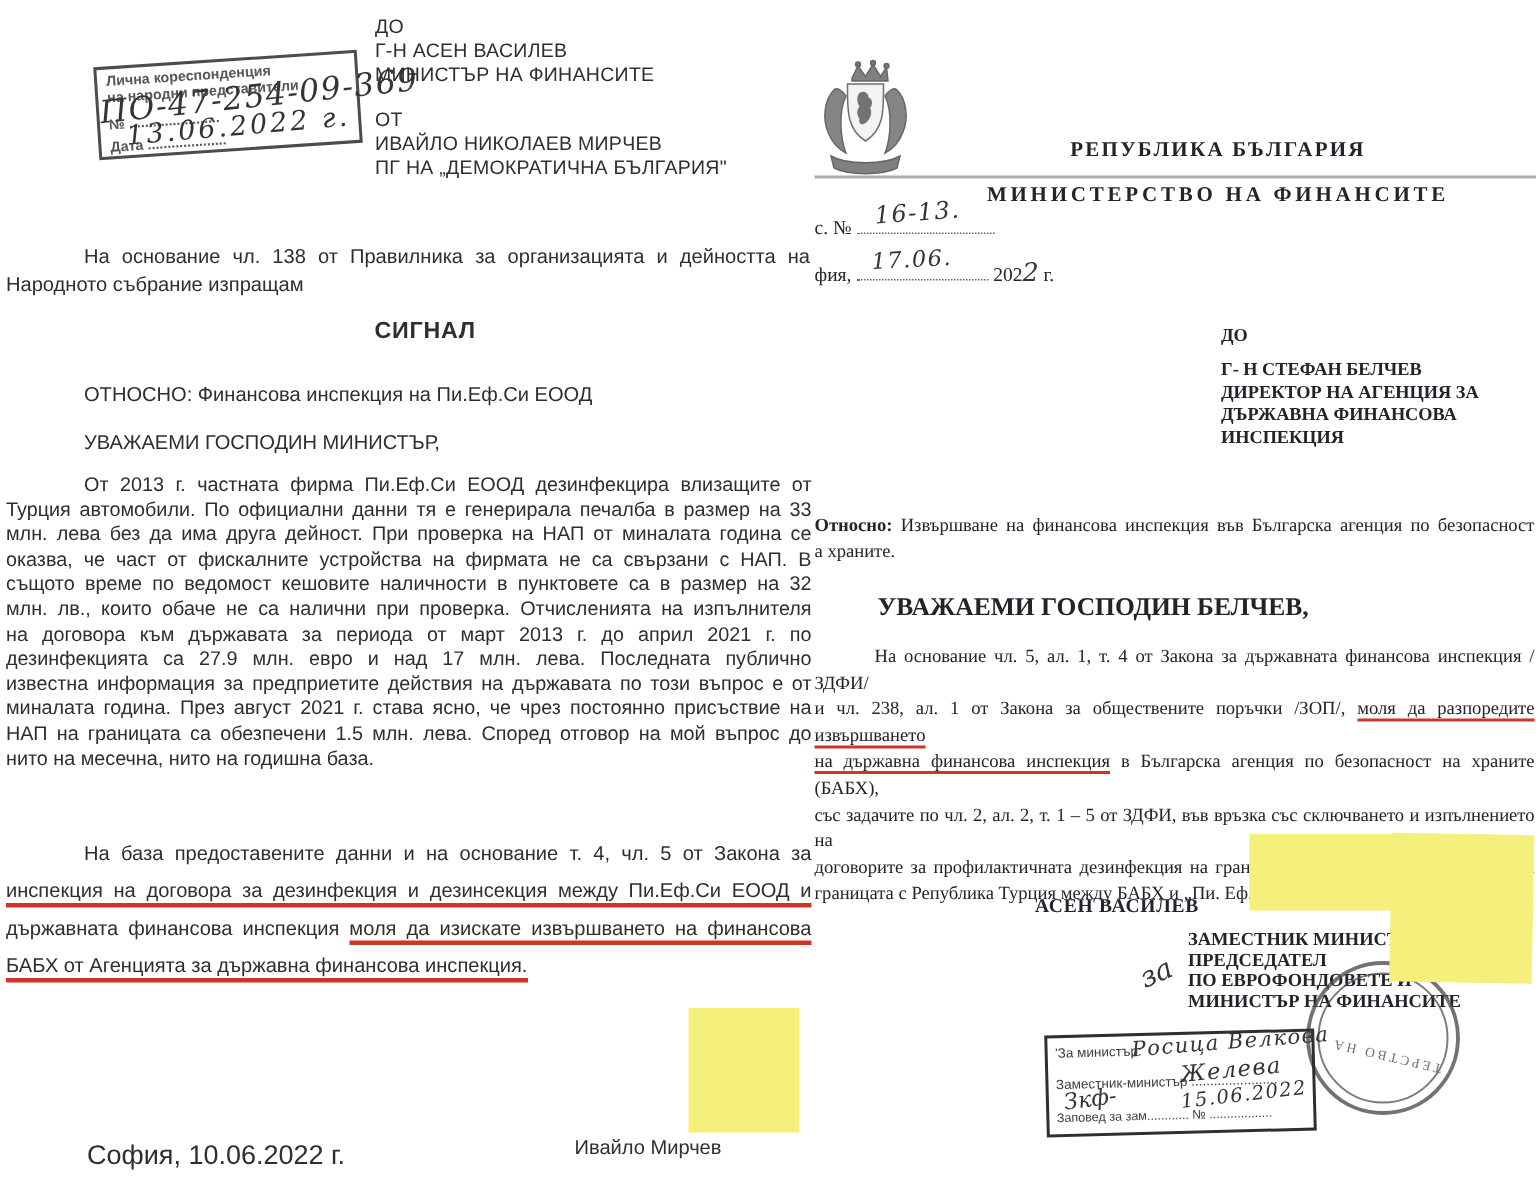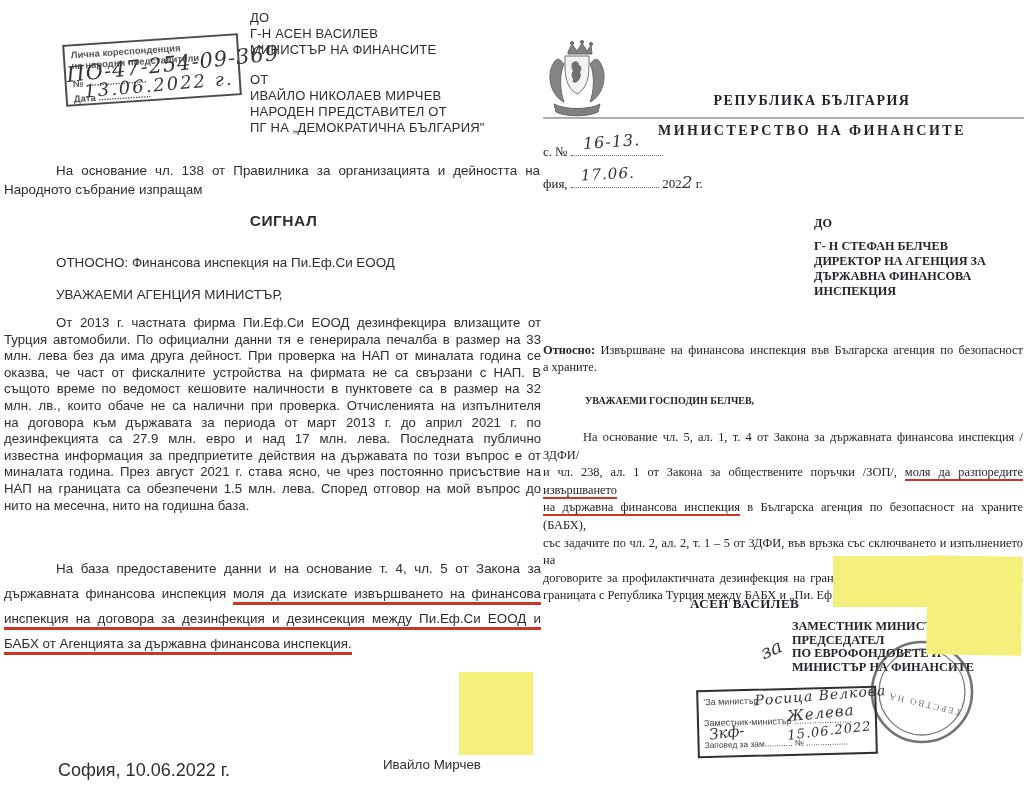--- a/index.html
+++ b/index.html
@@ -58,53 +58,52 @@
     <div class="abs hand" style="left:84px;top:74px;font-size:18px;transform:rotate(-5deg);letter-spacing:2px;">13.06.2022 г.</div>
 
     <div class="abs l-addr" style="left:250px;top:10px;">
       <div>ДО</div>
       <div>Г-Н АСЕН ВАСИЛЕВ</div>
       <div>МИНИСТЪР НА ФИНАНСИТЕ</div>
     </div>
     <div class="abs l-addr" style="left:250px;top:72px;">
       <div>ОТ</div>
       <div>ИВАЙЛО НИКОЛАЕВ МИРЧЕВ</div>
-      <div>НАРОДЕН ПРЕДСТАВИТЕЛ ОТ</div>
       <div>ПГ НА „ДЕМОКРАТИЧНА БЪЛГАРИЯ"</div>
     </div>
 
     <div class="abs l-intro" style="left:4px;top:161px;width:536px;">
         <div class="tline ind"><span>На основание чл. 138 от Правилника за организацията и дейността на</span></div>
         <div class="tline noj"><span>Народното събрание изпращам</span></div>
       </div>
 
     <div class="abs l-title" style="left:0;top:212px;width:545px;">СИГНАЛ</div>
 
     <div class="abs" style="left:56px;top:255px;font-size:13.4px;">ОТНОСНО: Финансова инспекция на Пи.Еф.Си ЕООД</div>
-    <div class="abs" style="left:56px;top:287px;font-size:13.4px;">УВАЖАЕМИ АГЕНЦИЯ МИНИСТЪР,</div>
+    <div class="abs" style="left:56px;top:287px;font-size:13.4px;">УВАЖАЕМИ ГОСПОДИН МИНИСТЪР,</div>
 
     <div class="abs l-body" style="left:4px;top:315px;width:537px;">
         <div class="tline ind"><span>От 2013 г. частната фирма Пи.Еф.Си ЕООД дезинфекцира влизащите от</span></div>
         <div class="tline"><span>Турция автомобили. По официални данни тя е генерирала печалба в размер на 33</span></div>
         <div class="tline"><span>млн. лева без да има друга дейност. При проверка на НАП от миналата година се</span></div>
         <div class="tline"><span>оказва, че част от фискалните устройства на фирмата не са свързани с НАП. В</span></div>
         <div class="tline"><span>същото време по ведомост кешовите наличности в пунктовете са в размер на 32</span></div>
         <div class="tline"><span>млн. лв., които обаче не са налични при проверка. Отчисленията на изпълнителя</span></div>
         <div class="tline"><span>на договора към държавата за периода от март 2013 г. до април 2021 г. по</span></div>
         <div class="tline"><span>дезинфекцията са 27.9 млн. евро и над 17 млн. лева. Последната публично</span></div>
         <div class="tline"><span>известна информация за предприетите действия на държавата по този въпрос е от</span></div>
         <div class="tline"><span>миналата година. През август 2021 г. става ясно, че чрез постоянно присъствие на</span></div>
         <div class="tline"><span>НАП на границата са обезпечени 1.5 млн. лева. Според отговор на мой въпрос до</span></div>
         <div class="tline noj"><span>нито на месечна, нито на годишна база.</span></div>
       </div>
 
     <div class="abs l-body2" style="left:4px;top:556px;width:537px;">
         <div class="tline ind"><span>На база предоставените данни и на основание т. 4, чл. 5 от Закона за</span></div>
+        <div class="tline"><span class="ru">инспекция на договора за дезинфекция и дезинсекция между Пи.Еф.Си ЕООД и</span></div>
         <div class="tline"><span>държавната финансова инспекция </span><span class="ru">моля да изискате извършването на финансова</span></div>
-        <div class="tline"><span class="ru">инспекция на договора за дезинфекция и дезинсекция между Пи.Еф.Си ЕООД и</span></div>
         <div class="tline noj"><span class="ru">БАБХ от Агенцията за държавна финансова инспекция.</span></div>
       </div>
 
     <div class="abs yellow" style="left:459px;top:672px;width:74px;height:83px;"></div>
 
     <div class="abs" style="left:58px;top:760px;font-size:18px;">София, 10.06.2022 г.</div>
     <div class="abs" style="left:383px;top:757px;font-size:13.4px;">Ивайло Мирчев</div>
   </div>
 
   <div class="rdoc">
@@ -154,21 +153,21 @@
       <div>ДИРЕКТОР НА АГЕНЦИЯ ЗА</div>
       <div>ДЪРЖАВНА ФИНАНСОВА</div>
       <div>ИНСПЕКЦИЯ</div>
     </div>
 
     <div class="abs" style="left:543px;top:342px;width:480px;font-size:12.4px;line-height:17px;">
         <div class="tline"><span class="bseg">Относно:</span><span> Извършване на финансова инспекция във Българска агенция по безопасност</span></div>
         <div class="tline noj"><span>а храните.</span></div>
       </div>
 
-    <div class="abs" style="left:585px;top:395px;font-size:10px;font-weight:bold;">УВАЖАЕМИ ГОСПОДИН БЕЛЧЕВ,</div>
+    <div class="abs" style="left:585px;top:395px;font-size:17px;font-weight:bold;">УВАЖАЕМИ ГОСПОДИН БЕЛЧЕВ,</div>
 
     <div class="abs r-body" style="left:543px;top:429px;width:480px;">
         <div class="tline ind"><span>На основание чл. 5, ал. 1, т. 4 от Закона за държавната финансова инспекция /ЗДФИ/</span></div>
         <div class="tline"><span>и чл. 238, ал. 1 от Закона за обществените поръчки /ЗОП/, </span><span class="ru">моля да разпоредите извършването</span></div>
         <div class="tline"><span class="ru">на държавна финансова инспекция</span><span> в Българска агенция по безопасност на храните (БАБХ),</span></div>
         <div class="tline"><span>със задачите по чл. 2, ал. 2, т. 1 – 5 от ЗДФИ, във връзка със сключването и изпълнението на</span></div>
         <div class="tline"><span>договорите за профилактичната дезинфекция на гранично-пропускателните пунктове на</span></div>
         <div class="tline noj"><span>границата с Република Турция между БАБХ и „Пи. Еф. Си." ЕООД, с ЕИК 202454263.</span></div>
       </div>
 

